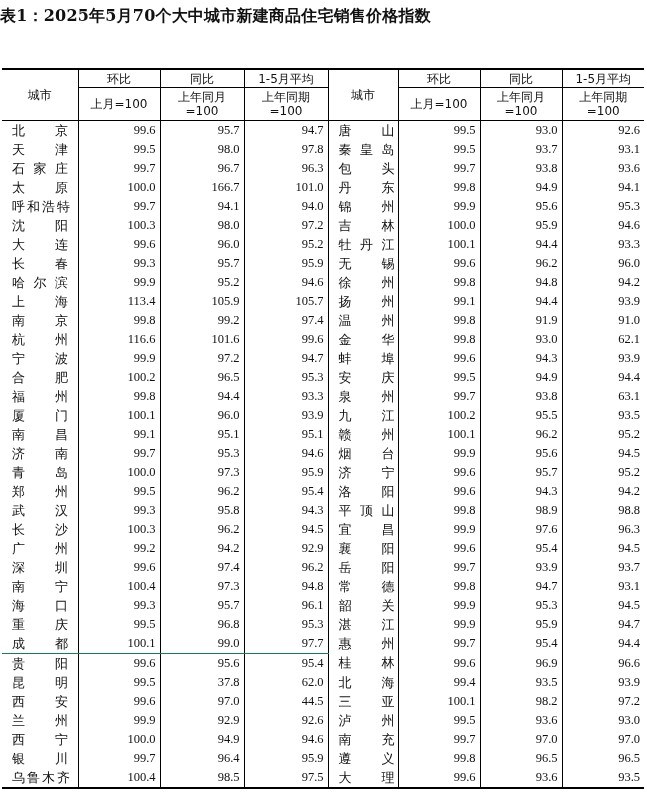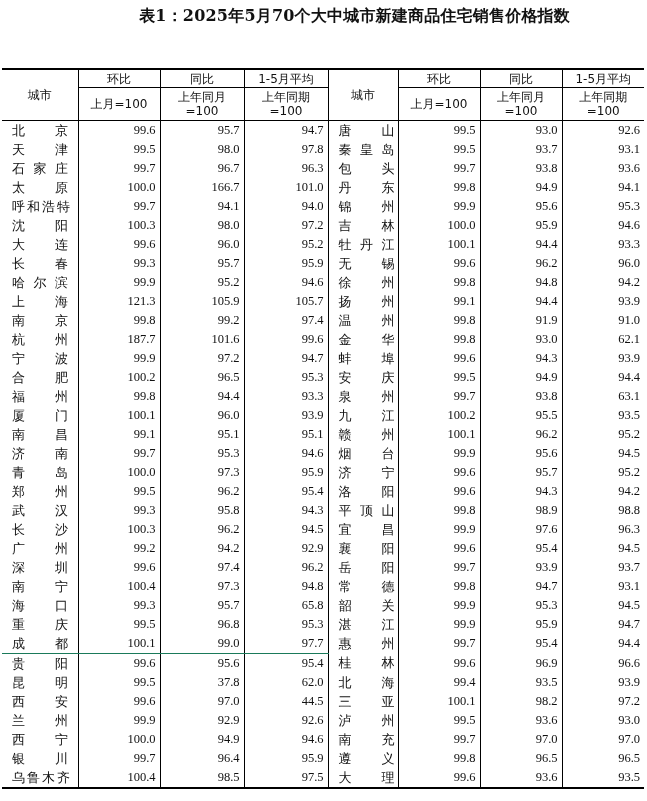--- a/index.html
+++ b/index.html
@@ -1,18 +1,18 @@
 <!DOCTYPE html>
 <html><head>
 <meta charset="utf-8">
 <style>
   html, body { margin: 0; padding: 0; background: #ffffff; }
   body { width: 647px; height: 801px; position: relative; overflow: hidden;
          font-family: "Liberation Serif", "DejaVu Serif", serif; color: #111; }
-  .title { position: absolute; top: 6px; left: 0; width: 570px; text-align: right;
+  .title { position: absolute; top: 6px; left: 0; width: 570px; text-align: left;
            font-size: 16px; font-weight: bold; font-family: "DejaVu Serif", "Liberation Serif", serif; letter-spacing: 0.2px; }
   table.main { position: absolute; top: 68px; left: 2px; width: 642px; border-collapse: collapse;
                table-layout: fixed; }
   table.main { border-top: 2px solid #000; border-bottom: 2px solid #000; }
   th, td { padding: 0; font-weight: normal; }
   th { font-size: 12px; text-align: center; font-family: "DejaVu Sans", "Liberation Sans", sans-serif; line-height: 14px; }
   th.bl, td.bl { border-left: 1px solid #000; }
   tr.h1 th { height: 17px; border-bottom: 1px solid #000; }
   tr.h2 th { height: 32px; border-bottom: 1px solid #000; }
   td { height: 19px; font-size: 12.5px; }
@@ -245,21 +245,21 @@
         <td class="num bl c2">94.8</td>
         <td class="num bl c2">94.2</td>
       </tr>
       <tr>
         <td class="city">
           <span style="width: 56px; display: flex; justify-content: space-between;">
             <i style="font-style: normal;">上</i>
             <i style="font-style: normal;">海</i>
           </span>
         </td>
-        <td class="num bl">121.3</td>
+        <td class="num bl">113.4</td>
         <td class="num bl">105.9</td>
         <td class="num bl">105.7</td>
         <td class="city bl c2">
           <span style="width: 56px; display: flex; justify-content: space-between;">
             <i style="font-style: normal;">扬</i>
             <i style="font-style: normal;">州</i>
           </span>
         </td>
         <td class="num bl c2">99.1</td>
         <td class="num bl c2">94.4</td>
@@ -285,21 +285,21 @@
         <td class="num bl c2">91.9</td>
         <td class="num bl c2">91.0</td>
       </tr>
       <tr>
         <td class="city">
           <span style="width: 56px; display: flex; justify-content: space-between;">
             <i style="font-style: normal;">杭</i>
             <i style="font-style: normal;">州</i>
           </span>
         </td>
-        <td class="num bl">187.7</td>
+        <td class="num bl">116.6</td>
         <td class="num bl">101.6</td>
         <td class="num bl">99.6</td>
         <td class="city bl c2">
           <span style="width: 56px; display: flex; justify-content: space-between;">
             <i style="font-style: normal;">金</i>
             <i style="font-style: normal;">华</i>
           </span>
         </td>
         <td class="num bl c2">99.8</td>
         <td class="num bl c2">93.0</td>
@@ -568,21 +568,21 @@
       </tr>
       <tr>
         <td class="city">
           <span style="width: 56px; display: flex; justify-content: space-between;">
             <i style="font-style: normal;">海</i>
             <i style="font-style: normal;">口</i>
           </span>
         </td>
         <td class="num bl">99.3</td>
         <td class="num bl">95.7</td>
-        <td class="num bl">65.8</td>
+        <td class="num bl">96.1</td>
         <td class="city bl c2">
           <span style="width: 56px; display: flex; justify-content: space-between;">
             <i style="font-style: normal;">韶</i>
             <i style="font-style: normal;">关</i>
           </span>
         </td>
         <td class="num bl c2">99.9</td>
         <td class="num bl c2">95.3</td>
         <td class="num bl c2">94.5</td>
       </tr>

